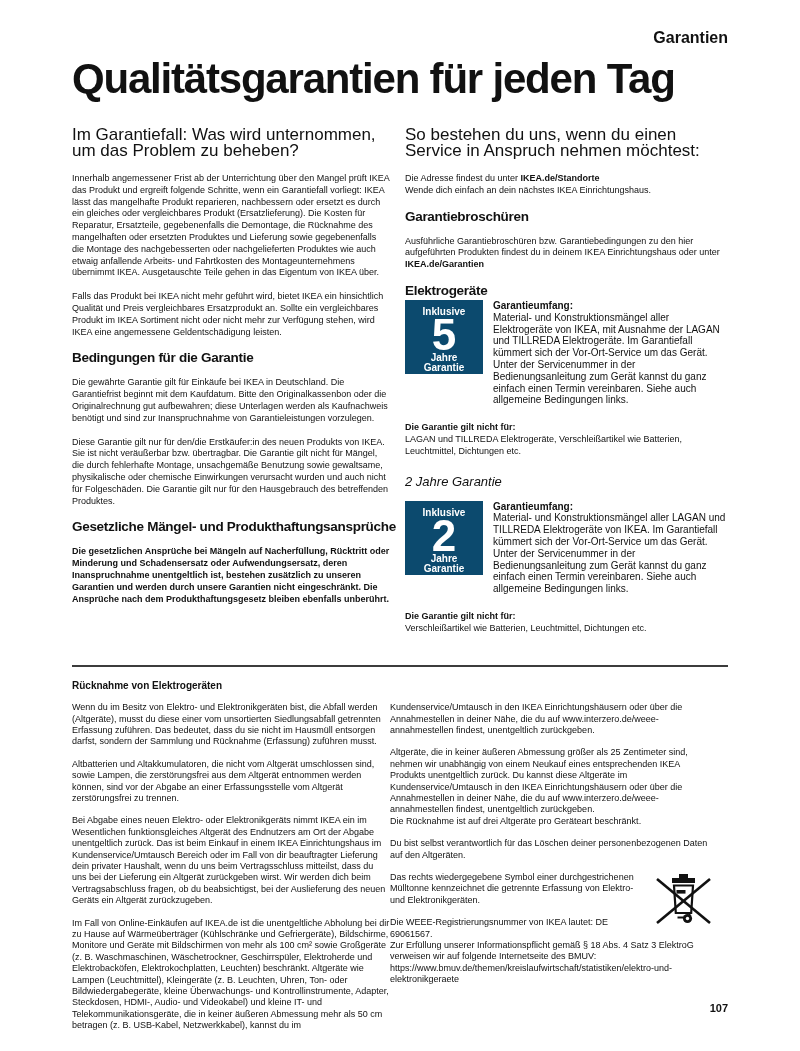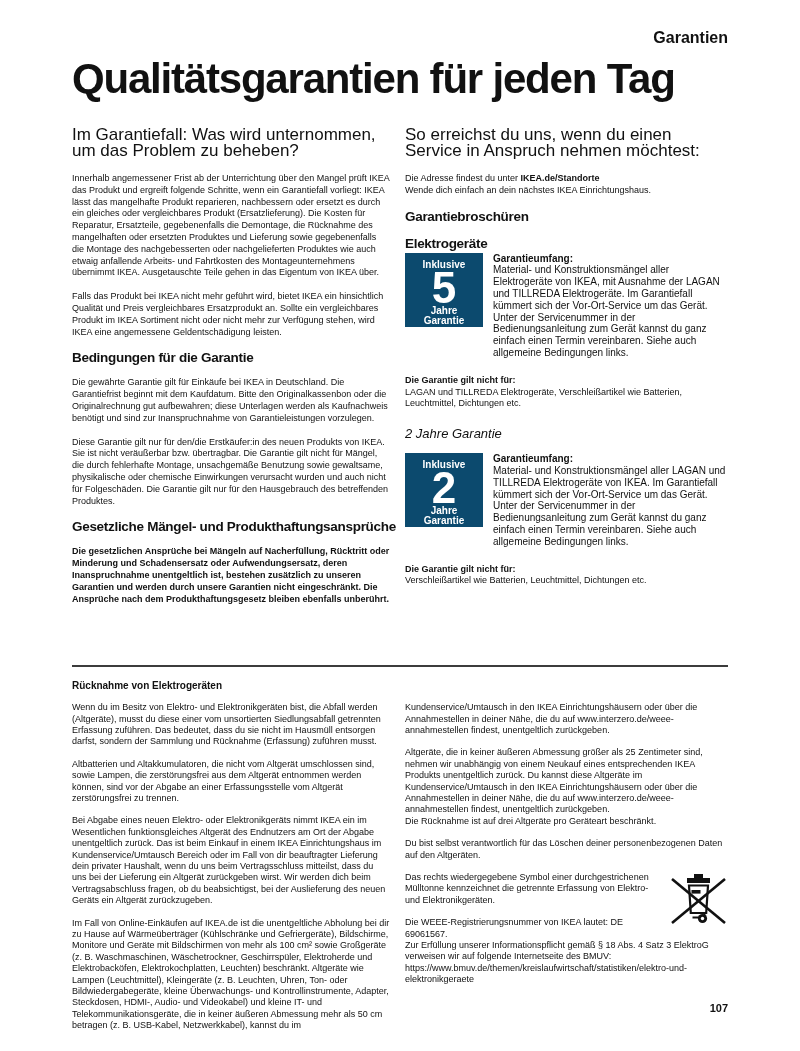--- a/index.html
+++ b/index.html
@@ -27,21 +27,21 @@
     width:78px; height:74px; flex:none; background:#0c4a6e; color:#ffffff;
     display:flex; flex-direction:column; align-items:center; justify-content:space-between;
     padding:7px 4px; text-align:center;
   }
   .badge-top, .badge-bottom { font-size:10px; font-weight:bold; line-height:10px; }
   .badge-num { font-size:44px; font-weight:bold; line-height:36px; }
   .scope { font-size:10px; line-height:11.8px; flex:1; }
   .exclusion { font-size:9px; line-height:11.8px; margin:0 0 16px 0; }
   .divider { border:none; border-top:2px solid #3c3c3c; margin:0 0 13px 0; }
   h3.takeback-head { font-size:10px; margin:0 0 11px 0; font-weight:bold; }
-  .tb-cols { display:flex; gap:15px; }
+  .tb-cols { display:flex; }
   .tb-cols .body { font-size:9px; line-height:11.4px; margin-bottom:11px; }
   .weee-float { float:right; margin:0 0 6px 10px; }
   .page-number { position:absolute; right:72px; bottom:37px; font-size:11px; font-weight:bold; }
 </style>
 </head>
 <body>
 
 <div class="page">
 
   <div class="corner-label">Garantien</div>
@@ -57,27 +57,28 @@
 
       <h3 class="sub">Bedingungen für die Garantie</h3>
       <p class="body">Die gewährte Garantie gilt für Einkäufe bei IKEA in Deutschland. Die Garantiefrist beginnt mit dem Kaufdatum. Bitte den Originalkassenbon oder die Originalrechnung gut aufbewahren; diese Unterlagen werden als Kaufnachweis benötigt und sind zur Inanspruchnahme von Garantieleistungen vorzulegen.</p>
       <p class="body">Diese Garantie gilt nur für den/die Erstkäufer:in des neuen Produkts von IKEA. Sie ist nicht veräußerbar bzw. übertragbar. Die Garantie gilt nicht für Mängel, die durch fehlerhafte Montage, unsachgemäße Benutzung sowie gewaltsame, physikalische oder chemische Einwirkungen verursacht wurden und auch nicht für Folgeschäden. Die Garantie gilt nur für den Hausgebrauch des betreffenden Produktes.</p>
 
       <h3 class="sub">Gesetzliche Mängel- und Produkthaftungsansprüche</h3>
       <p class="body bold">Die gesetzlichen Ansprüche bei Mängeln auf Nacherfüllung, Rücktritt oder Minderung und Schadensersatz oder Aufwendungsersatz, deren Inanspruchnahme unentgeltlich ist, bestehen zusätzlich zu unseren Garantien und werden durch unsere Garantien nicht eingeschränkt. Die Ansprüche nach dem Produkthaftungsgesetz bleiben ebenfalls unberührt.</p>
     </div>
 
     <div class="col-r">
-      <h2 class="colhead">So erreichst du uns, wenn du einen Service in Anspruch nehmen möchtest:</h2>
+      <h2 class="colhead">So bestehen du uns, wenn du einen Service in Anspruch nehmen möchtest:</h2>
       <p class="body">
         <span class="block"><span>Die Adresse findest du unter </span><b>IKEA.de/Standorte</b></span>
         <span class="block">Wende dich einfach an dein nächstes IKEA Einrichtungshaus.</span>
       </p>
 
       <h3 class="sub">Garantiebroschüren</h3>
+      <p class="body"><span>Ausführliche Garantiebroschüren bzw. Garantiebedingungen zu den hier aufgeführten Produkten findest du in deinem IKEA Einrichtungshaus oder unter </span><b>IKEA.de/Garantien</b></p>
 
       <h3 class="sub tight">Elektrogeräte</h3>
 
       <div class="warranty-row">
         <div class="badge">
           <div class="badge-top">Inklusive</div>
           <div class="badge-num">5</div>
           <div class="badge-bottom">Jahre Garantie</div>
         </div>
         <div class="scope">

